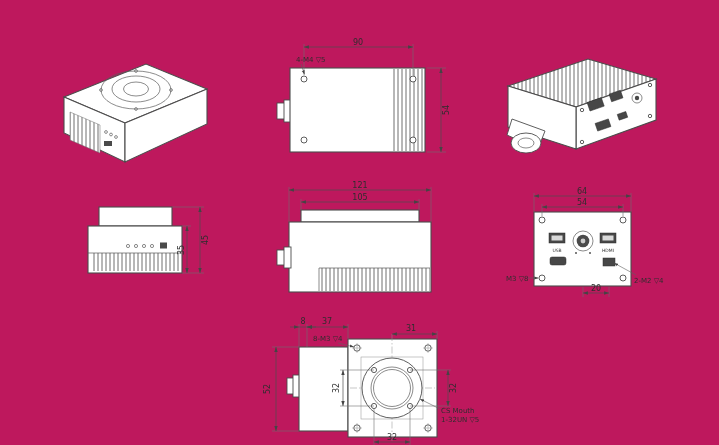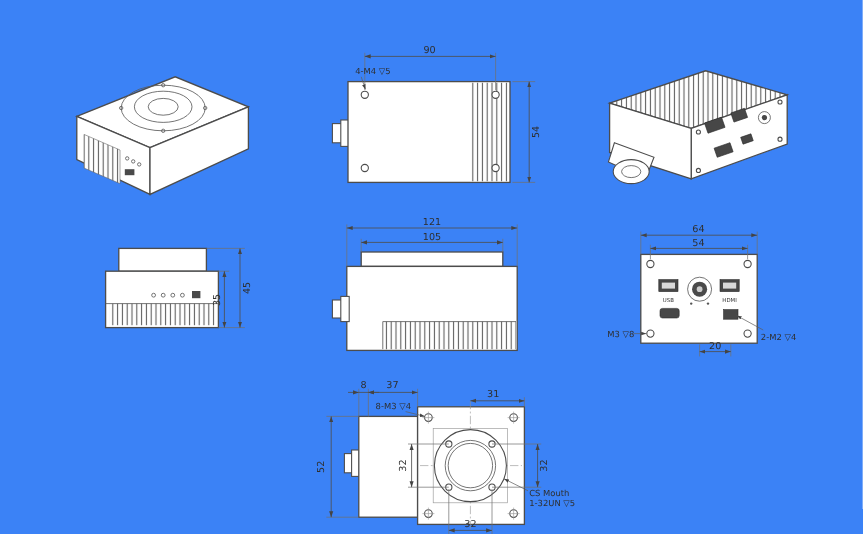--- a/index.html
+++ b/index.html
@@ -1,16 +1,16 @@
 <!DOCTYPE html>
 <html><head>
 <meta charset="utf-8">
 <style>
   html,body{margin:0;padding:0;background:#ffffff;}
-  .sheet{position:relative;width:719px;height:445px;background:#3b82f6;overflow:hidden;
+  .sheet{position:relative;width:719px;height:445px;background:#be185d;overflow:hidden;
          font-family:"DejaVu Sans", sans-serif;}
   svg{position:absolute;left:0;top:0;}
   .body { fill:#ffffff; stroke:#4c4c4c; stroke-width:1.1; }
   .body2{ fill:#ffffff; stroke:#4c4c4c; stroke-width:0.9; }
   .thin { fill:none; stroke:#5a5a5a; stroke-width:0.7; }
   .lightline{ stroke:#9a9a9a; stroke-width:0.55; fill:none; }
   .centerline{ stroke:#8f8f8f; stroke-width:0.5; stroke-dasharray:7 2 1.5 2; fill:none;}
   .ext { stroke:#6f6f6f; stroke-width:0.6; }
   .dim { stroke:#4f4f4f; stroke-width:0.7; marker-start:url(#arrow); marker-end:url(#arrow); }
   .dimend { stroke:#4f4f4f; stroke-width:0.7; marker-end:url(#arrow); }

